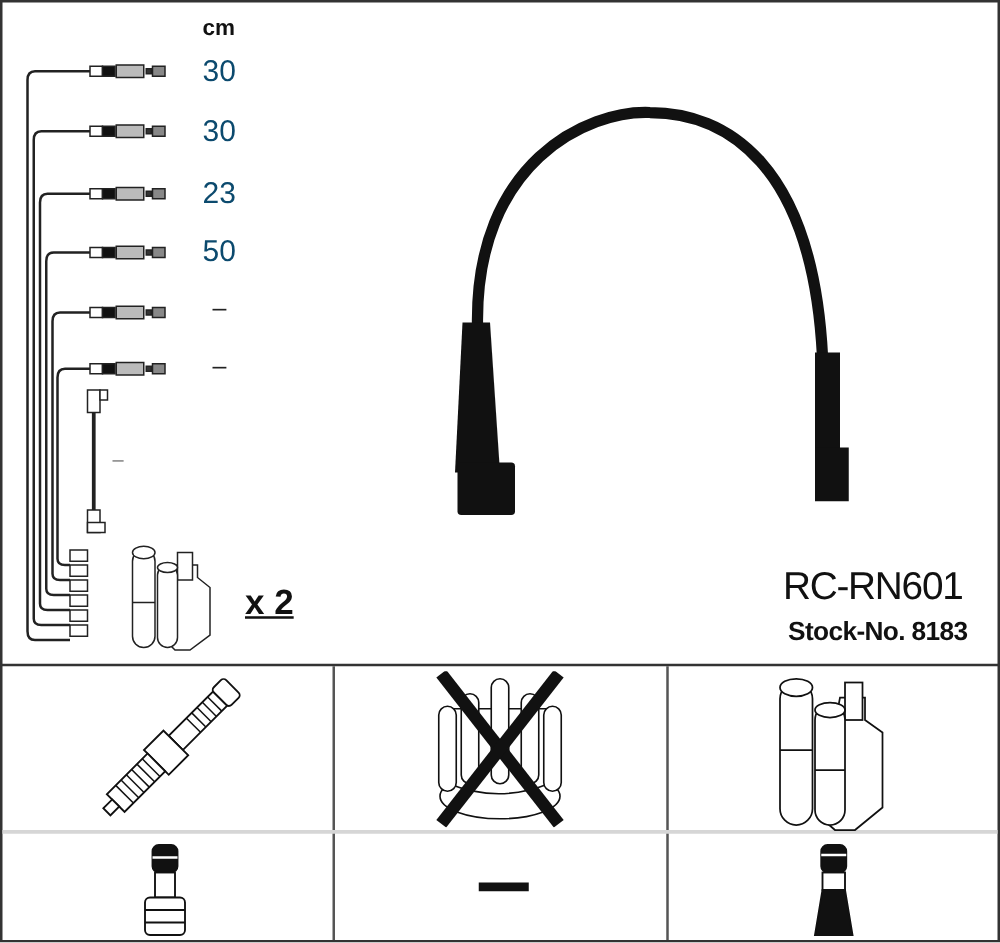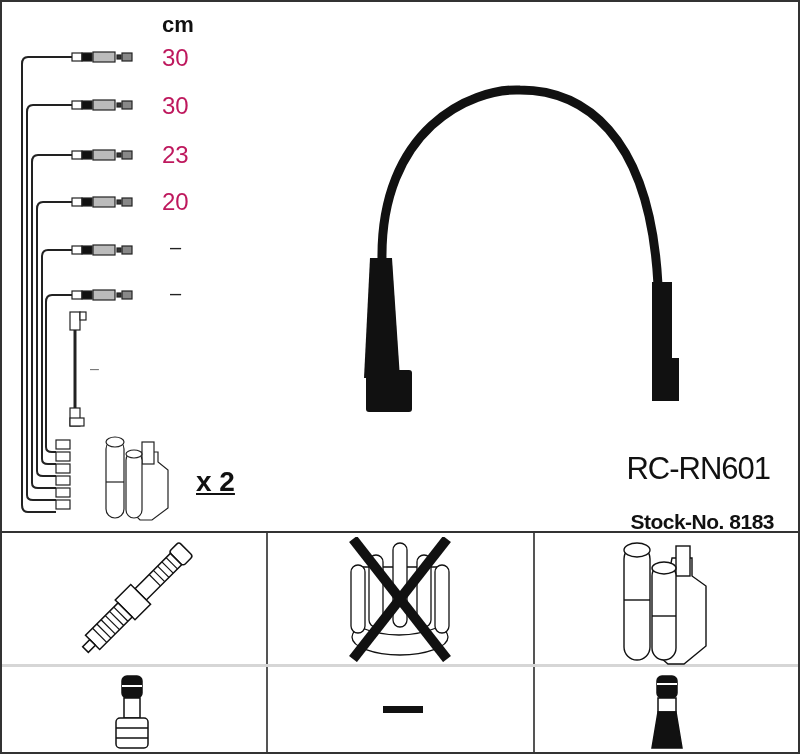--- a/index.html
+++ b/index.html
@@ -1,38 +1,38 @@
 <!DOCTYPE html>
 <html><head>
 <meta charset="utf-8">
 <style>
   html, body { margin:0; padding:0; background:#fff; }
   body { width:800px; height:754px; position:relative; overflow:hidden; font-family:"Liberation Sans", sans-serif; color:#111; }
   .frame { position:absolute; left:0; top:0; width:796px; height:750px; border:2px solid #333; }
   .hdiv { position:absolute; left:0; top:531px; width:800px; height:2px; background:#333; }
   .hdiv2 { position:absolute; left:2px; top:664px; width:796px; height:3px; background:#d6d6d6; }
   .vdiv { position:absolute; top:533px; width:2px; height:219px; background:#555; }
-  .cm { position:absolute; left:162px; top:12px; font-size:22px; font-weight:bold; }
-  .len { position:absolute; left:162px; font-size:24px; color:#be185d; }
+  .cm { position:absolute; left:162px; top:12px; font-size:18px; font-weight:bold; }
+  .len { position:absolute; left:162px; font-size:24px; color:#0c4a6e; }
   .dash { position:absolute; left:170px; font-size:20px; color:#222; }
   .x2 { position:absolute; left:196px; top:466px; font-size:28px; font-weight:bold;text-decoration:underline; }
   .model { position:absolute; right:30px; top:451px; font-size:31px; font-weight:normal; letter-spacing:-1px; }
-  .stock { position:absolute; right:26px; top:494px; font-size:21px; font-weight:bold; letter-spacing:-0.5px;margin-top:16px; }
+  .stock { position:absolute; right:26px; top:494px; font-size:21px; font-weight:bold; letter-spacing:-0.5px; }
   svg { position:absolute; }
 </style>
 </head>
 <body>
 
 <div class="frame"></div>
 
 <div class="cm">cm</div>
 <div class="len" style="top:44px">30</div>
 <div class="len" style="top:92px">30</div>
 <div class="len" style="top:141px">23</div>
-<div class="len" style="top:188px">20</div>
+<div class="len" style="top:188px">50</div>
 <div class="dash" style="top:236px">–</div>
 <div class="dash" style="top:282px">–</div>
 <div class="dash" style="top:360px;left:90px;font-size:16px;color:#777">–</div>
 
 <svg width="160" height="530" style="left:0;top:0">
   <g fill="none" stroke="#222" stroke-width="2">
     <path d="M72 57 H28 Q22 57 22 64 V505 Q22 512 28 512 H56"></path>
     <path d="M72 105 H33 Q27 105 27 112 V495 Q27 500 33 500 H56"></path>
     <path d="M72 155 H38 Q32 155 32 162 V483 Q32 488 38 488 H56"></path>
     <path d="M72 202 H43 Q37 202 37 209 V471 Q37 476 43 476 H56"></path>

